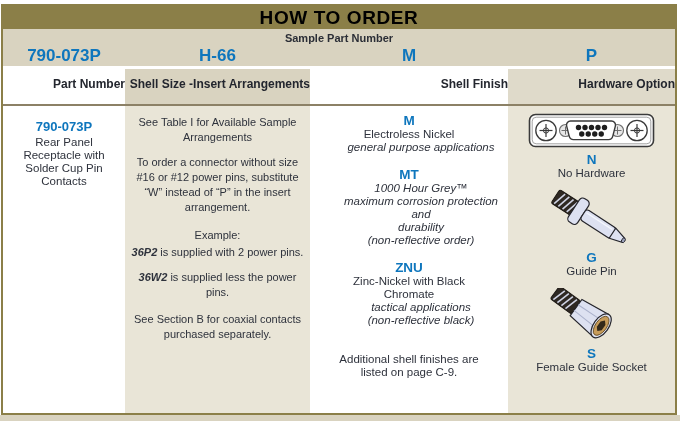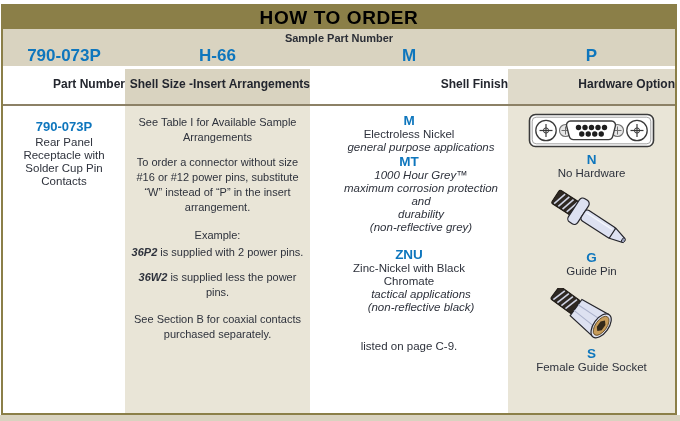--- a/index.html
+++ b/index.html
@@ -58,21 +58,21 @@
   .p-sub   { margin-top:10px; }
   .p-ex    { margin-top:13px; }
   .p-ex1   { margin-top:2px; }
   .p-ex2   { margin-top:10px; }
   .p-coax  { margin-top:12px; }
   .code-bi { font-weight:bold; font-style:italic; }
 
   
   .finish-cell { font-size:11.5px; line-height:13px; }
   .finish-code { font-weight:bold; font-size:13.5px; color:#0e76bd; line-height:15px; }
-  .fin-g1 { margin-top:7px; } .fin-g2 { } .fin-g3 { margin-top:13px; }
+  .fin-g1 { margin-top:7px; } .fin-g2 { margin-top:13px; } .fin-g3 { margin-top:13px; }
   .note { font-style:italic;padding-left:24px; }
   .finish-footer { margin-top:26px; }
 
   
   .hw-cell { font-size:11.5px; line-height:13px; }
   .hw-code { font-weight:bold; font-size:13.5px; color:#0e76bd; line-height:15px; }
   .hw-icon { display:block; margin:0 auto; }
   .hw-icon-1 { margin-top:7px; }
   .hw-code-n { margin-top:4px; }
   .hw-icon-2 { margin-top:8px; }
@@ -154,30 +154,31 @@
         <div class="fin-g1">
           <div class="finish-code">M</div>
           <div>Electroless Nickel</div>
           <div class="note">general purpose applications</div>
         </div>
         <div class="fin-g2">
           <div class="finish-code">MT</div>
           <div class="note">1000 Hour Grey™</div>
           <div class="note">maximum corrosion protection and</div>
           <div class="note">durability</div>
-          <div class="note">(non-reflective grey)</div>
+          <div class="note">(non-reflective order)</div>
         </div>
         <div class="fin-g3">
           <div class="finish-code">ZNU</div>
           <div>Zinc-Nickel with Black</div>
           <div>Chromate</div>
           <div class="note">tactical applications</div>
           <div class="note">(non-reflective black)</div>
         </div>
         <div class="finish-footer">
+          <div>Additional shell finishes are</div>
           <div>listed on page C-9.</div>
         </div>
       </div>
 
       <div class="cell c4 cell-cream hw-cell">
 
         <svg class="hw-icon hw-icon-1" width="127" height="35" viewBox="0 0 127 35">
           <rect x="1.5" y="1.5" width="124" height="32" rx="6" fill="#ffffff" stroke="#3a3a3a" stroke-width="1.6"></rect>
           <rect x="4.2" y="4.2" width="118.6" height="26.6" rx="4" fill="none" stroke="#8a8a8a" stroke-width="0.8"></rect>
           <circle cx="18" cy="17.5" r="10.2" fill="#ffffff" stroke="#3a3a3a" stroke-width="1.3"></circle>

